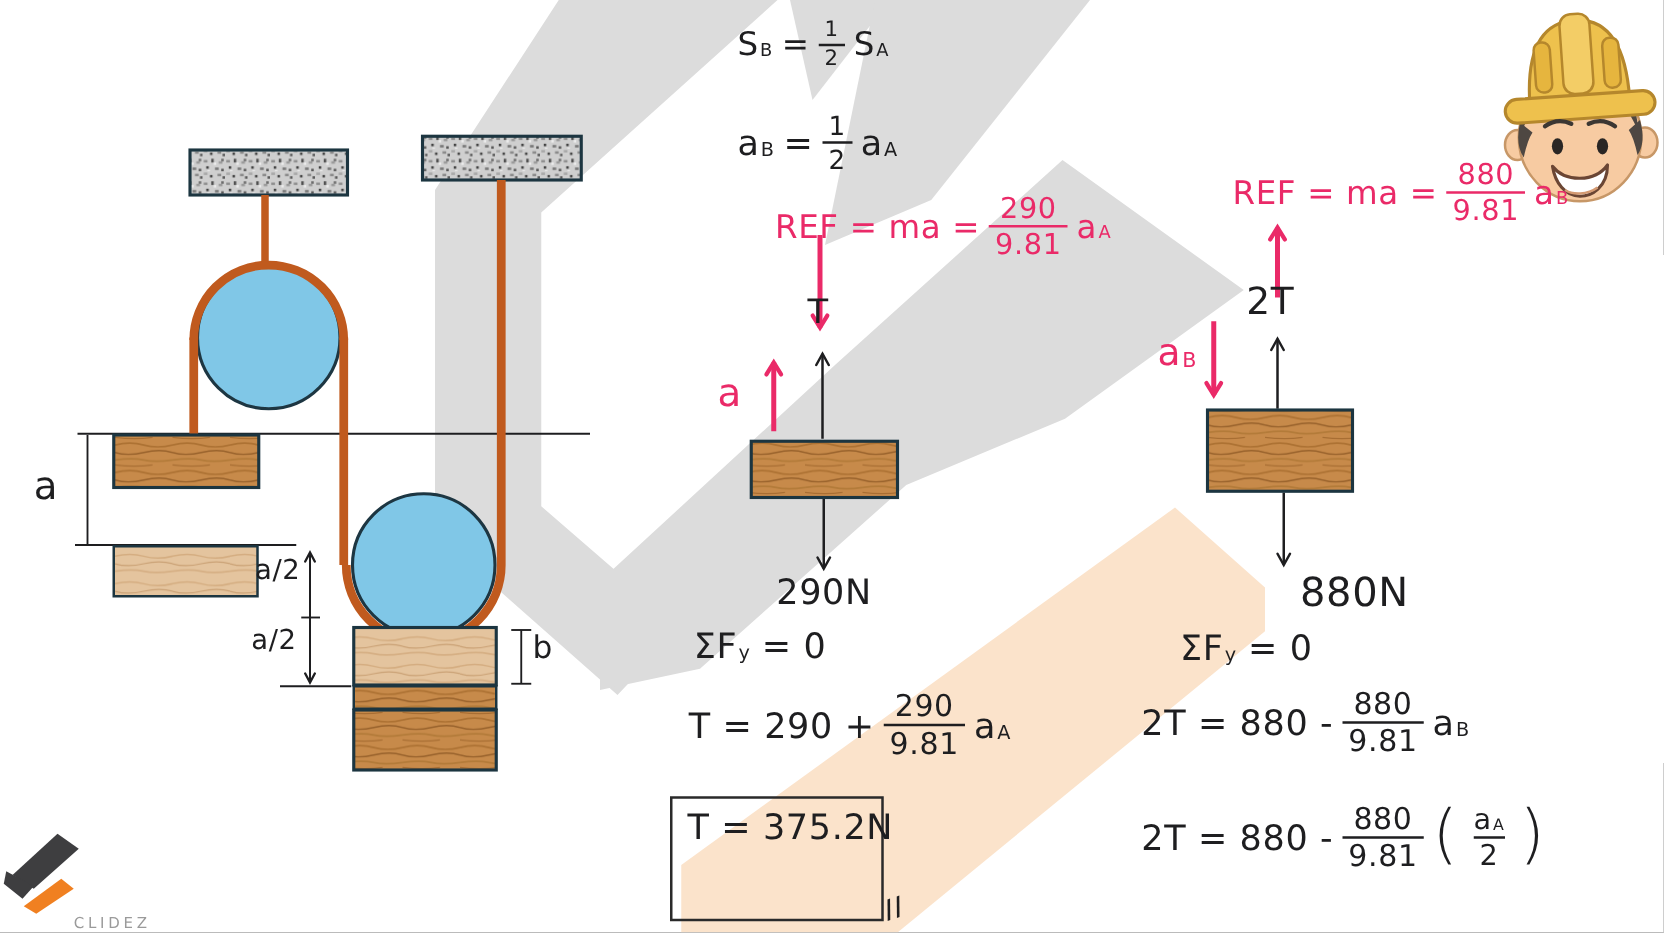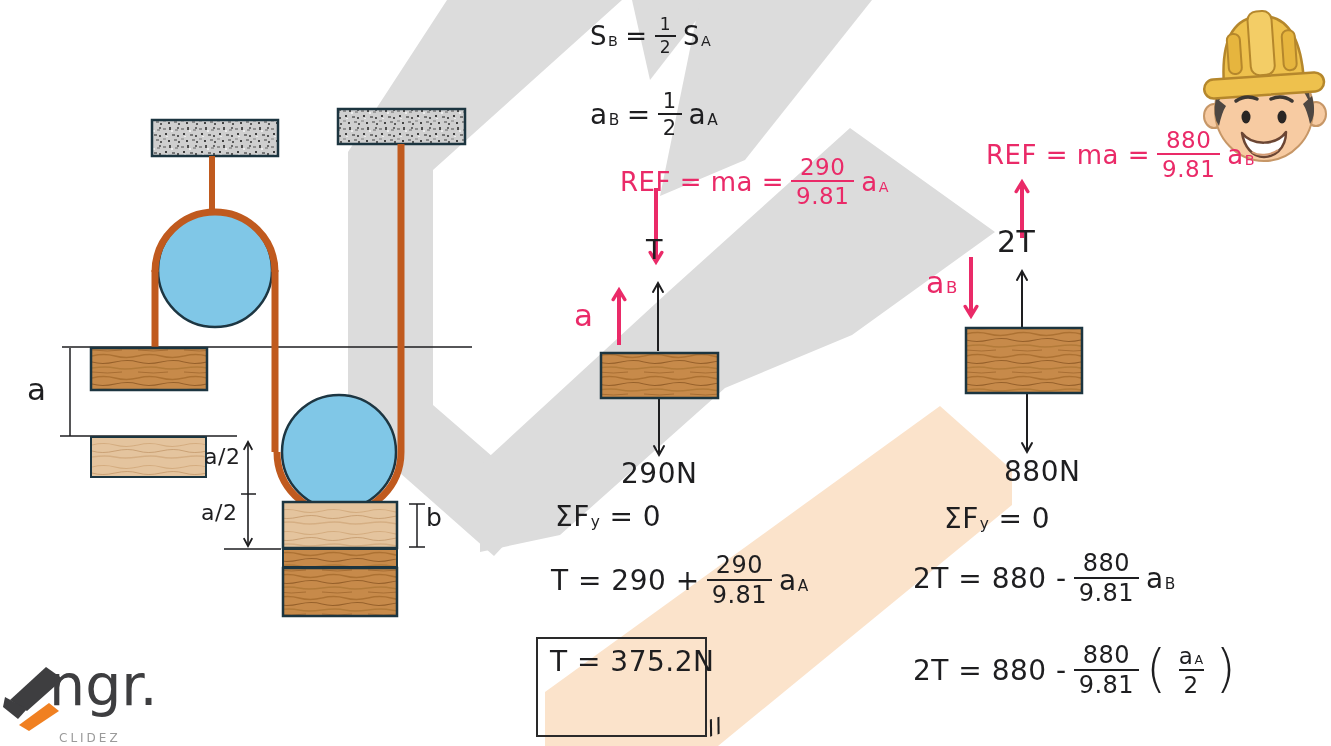--- a/index.html
+++ b/index.html
@@ -256,21 +256,21 @@
       </span>
   </div>
 
   <div class="ov hw" style="left:997px;top:224px;font-size:30px;">
     <span>2T</span>
   </div>
   <div class="ov hw vg pink" style="left:926px;top:265px;font-size:30px;">
     <span>a</span>
       <span class="sb">B</span>
   </div>
-  <div class="ov hw" style="left:1004px;top:455px;font-size:28px;">
+  <div class="ov hw" style="left:1040px;top:455px;font-size:32px;">
     <span>880N</span>
   </div>
 
   <div class="ov hw row" style="left:944px;top:502px;font-size:28px;gap:9px;">
     <span class="vg">
         <span>ΣF</span>
         <span class="sb">y</span>
       </span>
     <span>= 0</span>
   </div>
@@ -310,20 +310,17 @@
   <div class="ov hw" style="left:204px;top:444px;font-size:22px;">
     <span>a/2</span>
   </div>
   <div class="ov hw" style="left:201px;top:500px;font-size:22px;">
     <span>a/2</span>
   </div>
   <div class="ov hw" style="left:426px;top:503px;font-size:25px;">
     <span>b</span>
   </div>
 
-  <div id="logo-word" class="ov" style="left:49px;top:652px;">
-    <span>ngr.</span>
-  </div>
   <div id="logo-tag" class="ov" style="left:59px;top:731px;text-align:center;">
     <span>CLIDEZ</span>
   </div>
 
 </div>
 
 </body></html>

